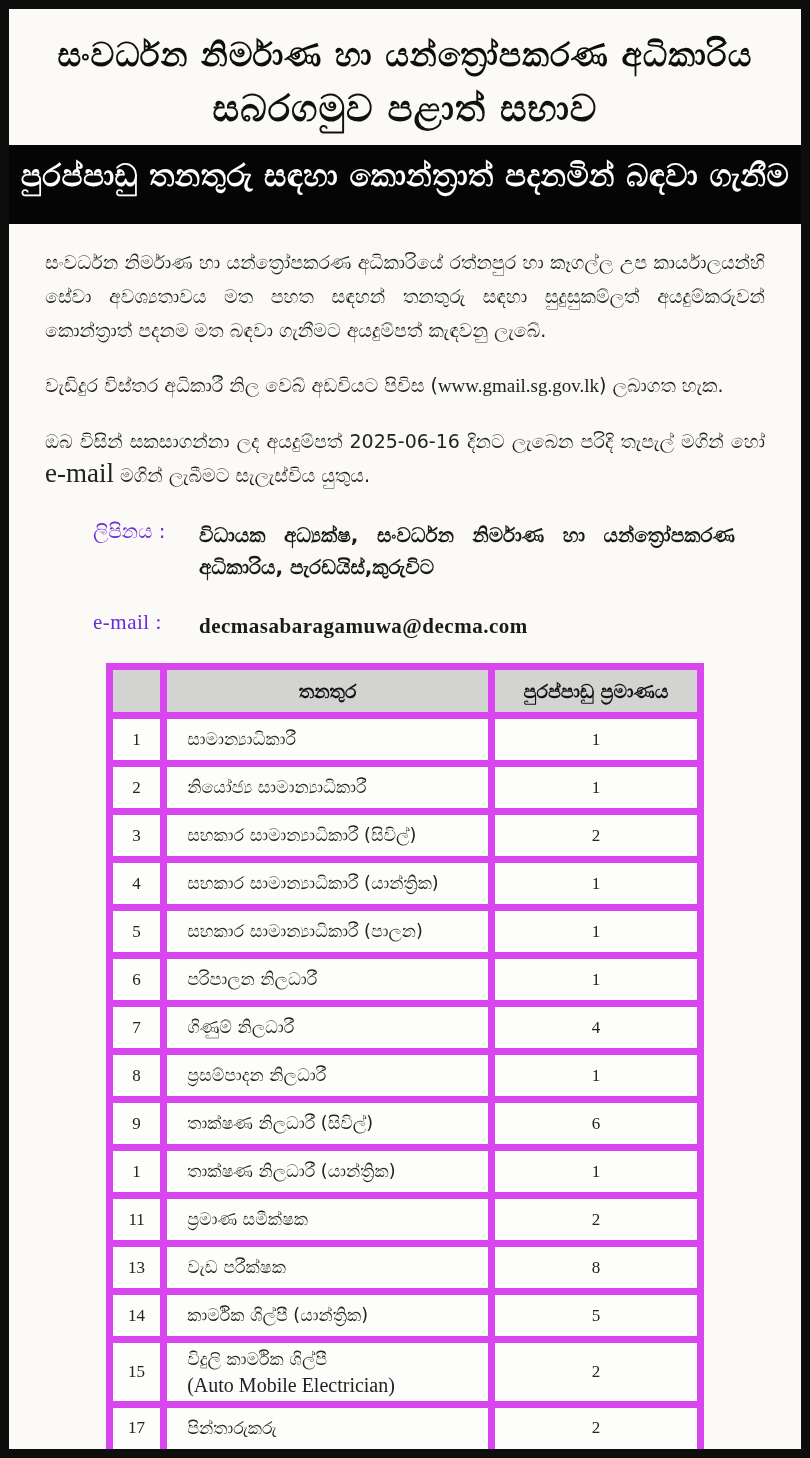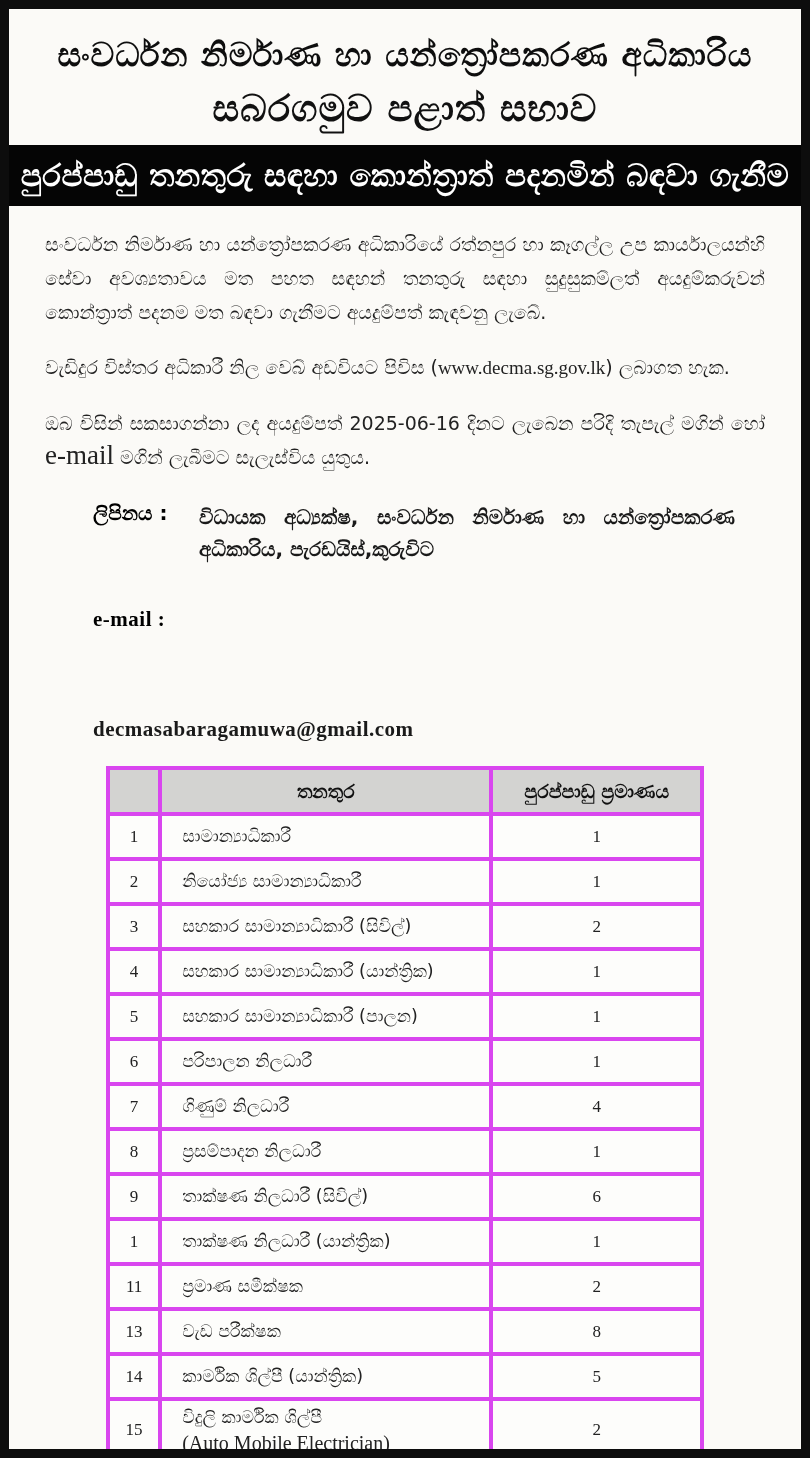--- a/index.html
+++ b/index.html
@@ -20,56 +20,56 @@
     letter-spacing: 1px;
   }
   .title2 {
     margin-top: 12px; text-align: center;
     font-size: 37px; font-weight: bold; color: #111;
     letter-spacing: 1px;
   }
   .banner {
     margin: 15px -9px 0 -9px;
     background: #050505; color: #ffffff;
-    height: 61px; line-height: 61px;
+    height: 79px; line-height: 61px;
     text-align: center; font-size: 31px; font-weight: bold;
     letter-spacing: 0.5px;
   }
   .content { padding: 0 36px; color: #222; }
   .para {
     font-size: 19px; line-height: 1.78; text-align: justify;
     margin: 22px 0 0 0;
   }
   .para.single { text-align: left; }
   .latin-serif { font-family: "Liberation Serif", serif; }
   .email-word {
     font-family: "Liberation Serif", serif;
     font-size: 27px; line-height: 1;
   }
   .contact-block { margin-top: 26px; padding-left: 48px; }
   .contact-row { display: flex; margin-top: 4px; }
   .contact-row .label {
-    flex: 0 0 106px; font-weight: bold; font-size: 20px; color: #000000;
+    flex: 0 0 106px; font-weight: normal; font-size: 20px; color: #6d28d9;
   }
   .contact-row .value {
     flex: 1; font-weight: bold; font-size: 20px; color: #1a1a1a;
     text-align: justify; line-height: 1.6; padding-right: 30px;
   }
-  .email-row { margin-top: 42px; flex-direction: column; }
+  .email-row { margin-top: 27px; }
   .email-row .label, .email-row .value {
     font-family: "Liberation Serif", serif; font-size: 21px;
     text-align: left; letter-spacing: 0.5px;
   }
   .table-wrap { margin: 20px auto 0 auto; width: 598px; }
   table.vacancy {
     border-collapse: collapse; width: 100%;
     background: #fdfdfb;
   }
   table.vacancy th, table.vacancy td {
-    border: 4px solid #d946ef;
+    border: 7px solid #d946ef;
     color: #222;
   }
   table.vacancy thead th {
     background: #d3d3d1; font-size: 19px; font-weight: bold;
     height: 40px; text-align: center; color: #111;
   }
   td.col-no {
     width: 50px; text-align: center; font-size: 17px;
     font-family: "Liberation Serif", serif;
   }
@@ -94,32 +94,32 @@
 
   <div class="title1">සංවර්ධන නිර්මාණ හා යන්ත්‍රෝපකරණ අධිකාරිය</div>
   <div class="title2">සබරගමුව පළාත් සභාව</div>
 
   <div class="banner">පුරප්පාඩු තනතුරු සඳහා කොන්ත්‍රාත් පදනමින් බඳවා ගැනීම</div>
 
   <div class="content">
 
     <p class="para">සංවර්ධන නිර්මාණ හා යන්ත්‍රෝපකරණ අධිකාරියේ රත්නපුර හා කෑගල්ල උප කාර්යාලයන්හි සේවා අවශ්‍යතාවය මත පහත සඳහන් තනතුරු සඳහා සුදුසුකම්ලත් අයදුම්කරුවන් කොන්ත්‍රාත් පදනම මත බඳවා ගැනීමට අයදුම්පත් කැඳවනු ලැබේ.</p>
 
-    <p class="para single"><span>වැඩිදුර විස්තර අධිකාරී නිල වෙබ් අඩවියට පිවිස (</span><span class="latin-serif">www.decma.sg.gov.lk</span><span>) ලබාගත හැක.</span></p>
+    <p class="para single"><span>වැඩිදුර විස්තර අධිකාරී නිල වෙබ් අඩවියට පිවිස (</span><span class="latin-serif">www.gmail.sg.gov.lk</span><span>) ලබාගත හැක.</span></p>
 
     <p class="para"><span>ඔබ විසින් සකසාගන්නා ලද අයදුම්පත් 2025-06-16 දිනට ලැබෙන පරිදි තැපැල් මගින් හෝ </span><span class="email-word">e-mail</span><span> මගින් ලැබීමට සැලැස්විය යුතුය.</span></p>
 
     <div class="contact-block">
       <div class="contact-row">
         <div class="label">ලිපිනය :</div>
         <div class="value">විධායක අධ්‍යක්ෂ, සංවර්ධන නිර්මාණ හා යන්ත්‍රෝපකරණ අධිකාරිය, පැරඩයිස්,කුරුවිට</div>
       </div>
       <div class="contact-row email-row">
         <div class="label">e-mail :</div>
-        <div class="value">decmasabaragamuwa@gmail.com</div>
+        <div class="value">decmasabaragamuwa@decma.com</div>
       </div>
     </div>
 
   </div>
 
   <div class="table-wrap">
     <table class="vacancy">
       <colgroup>
           <col style="width:50px">
           <col style="width:324px">

